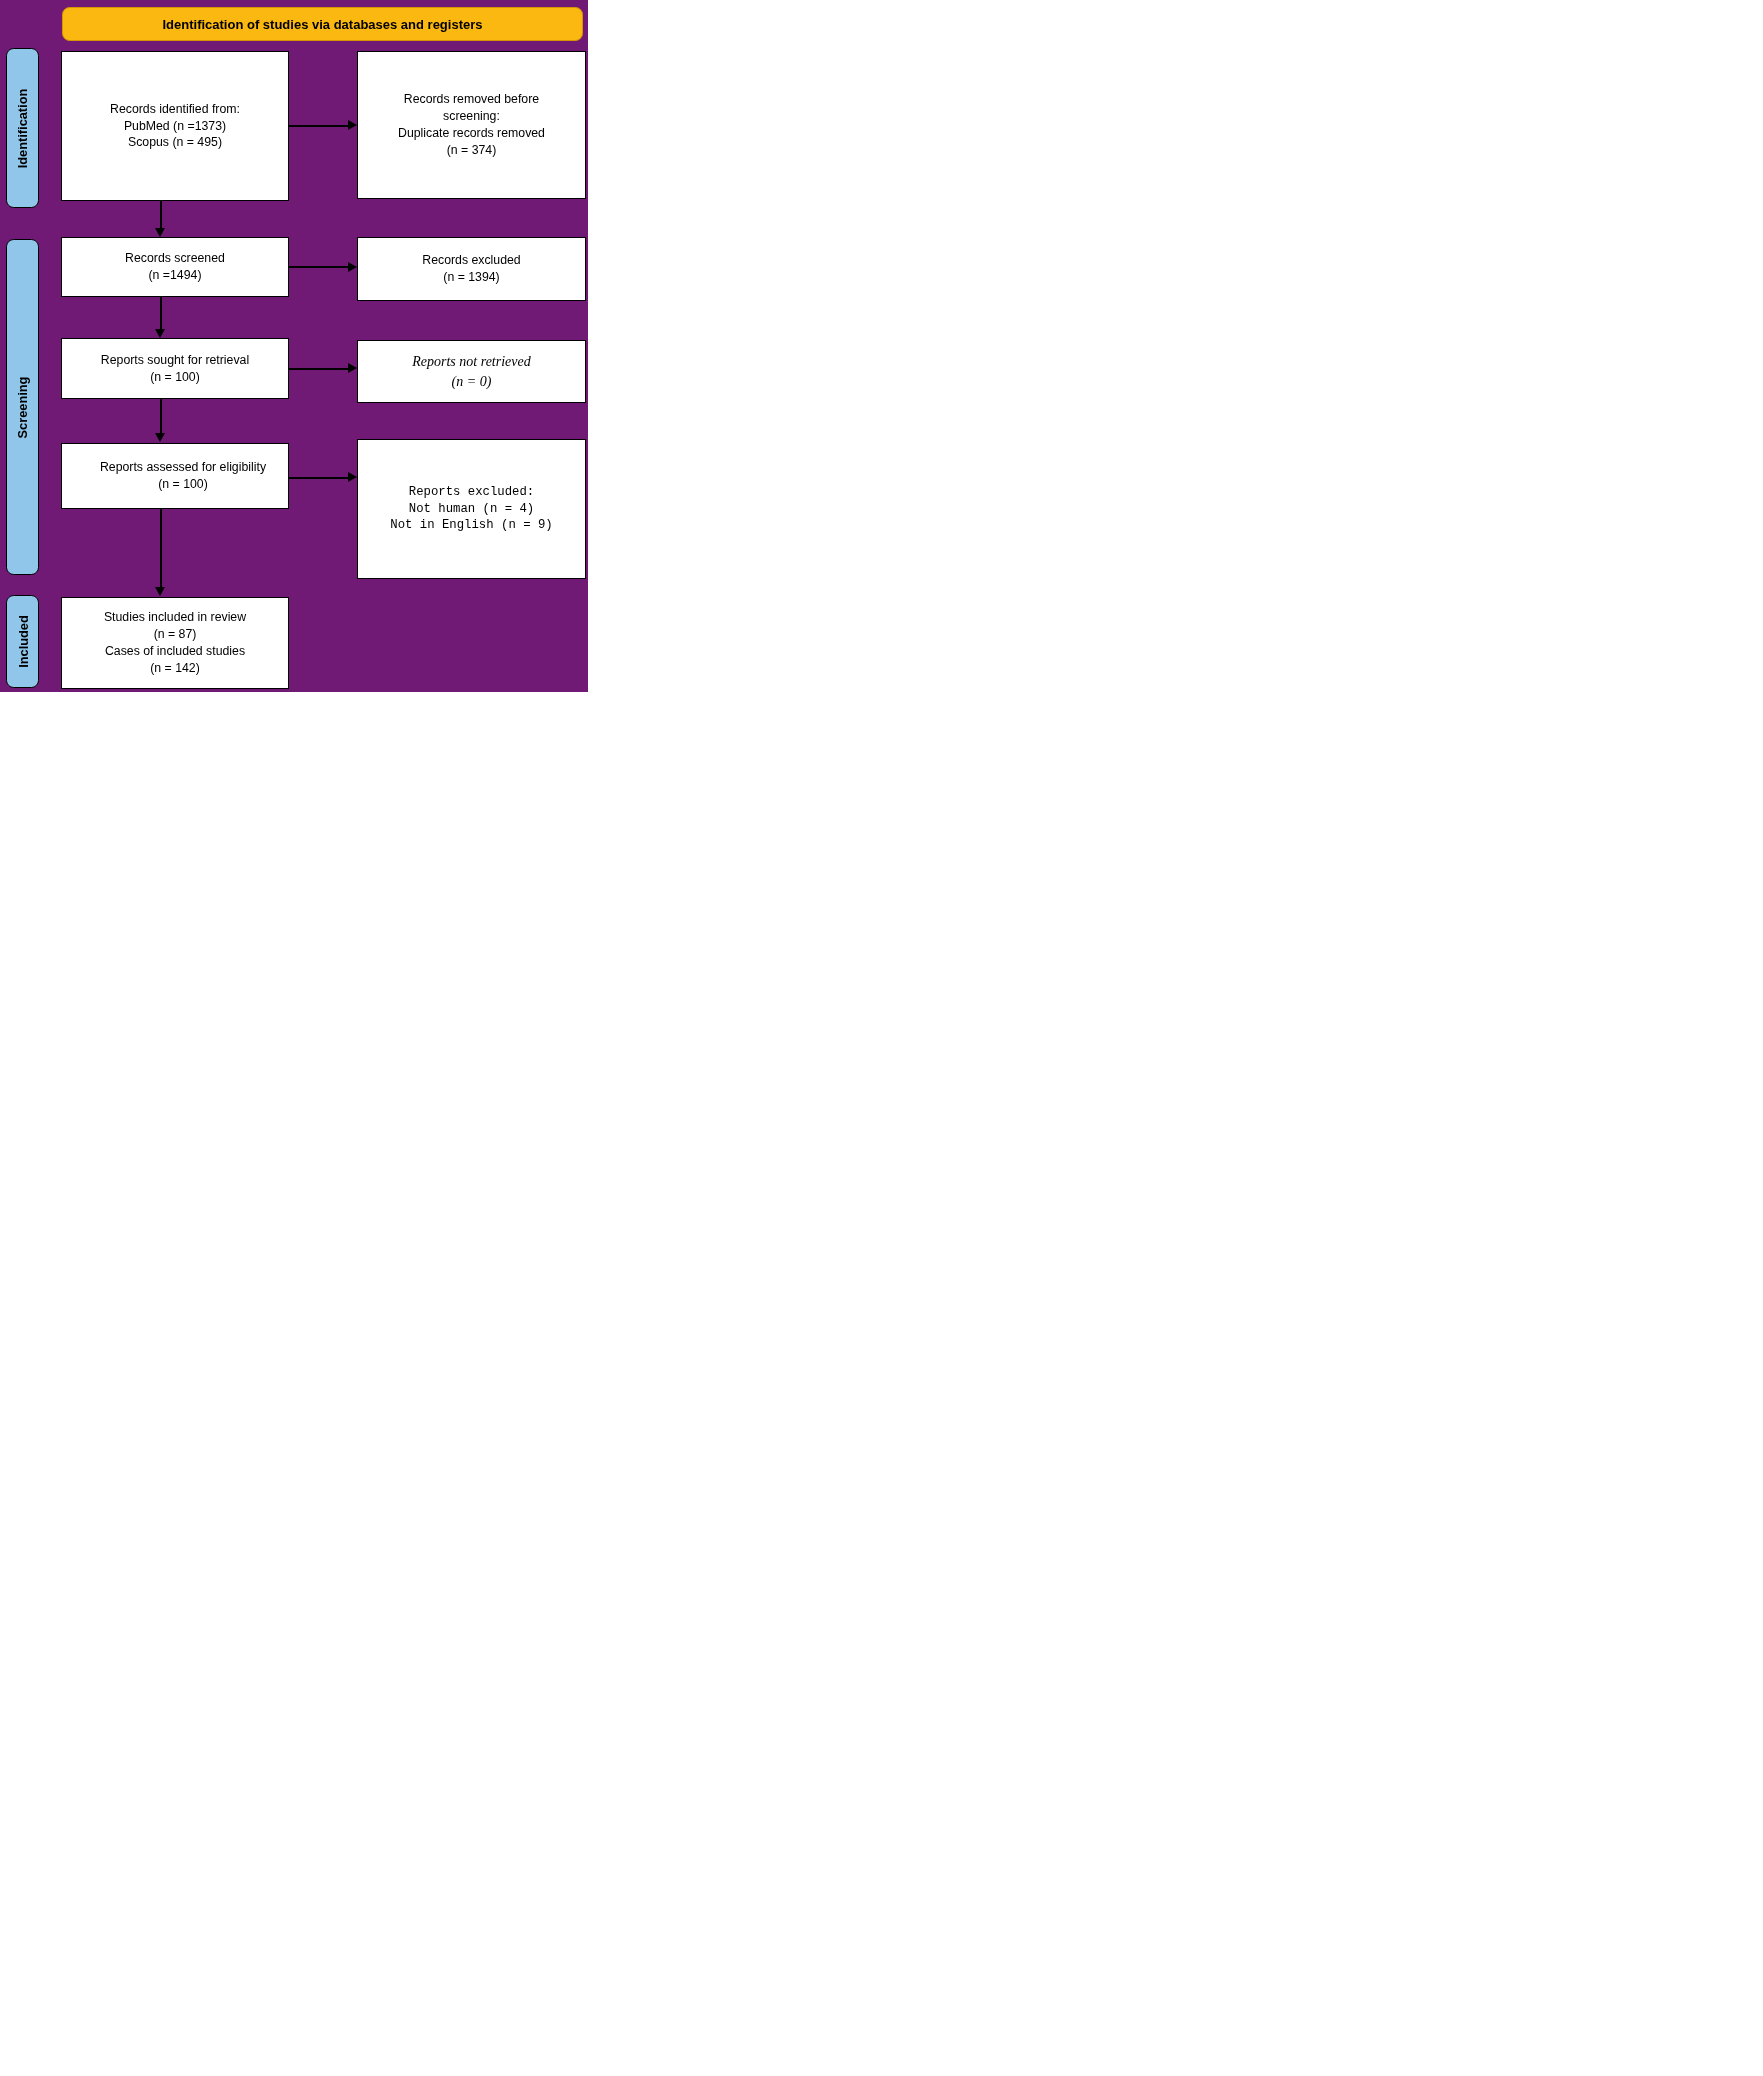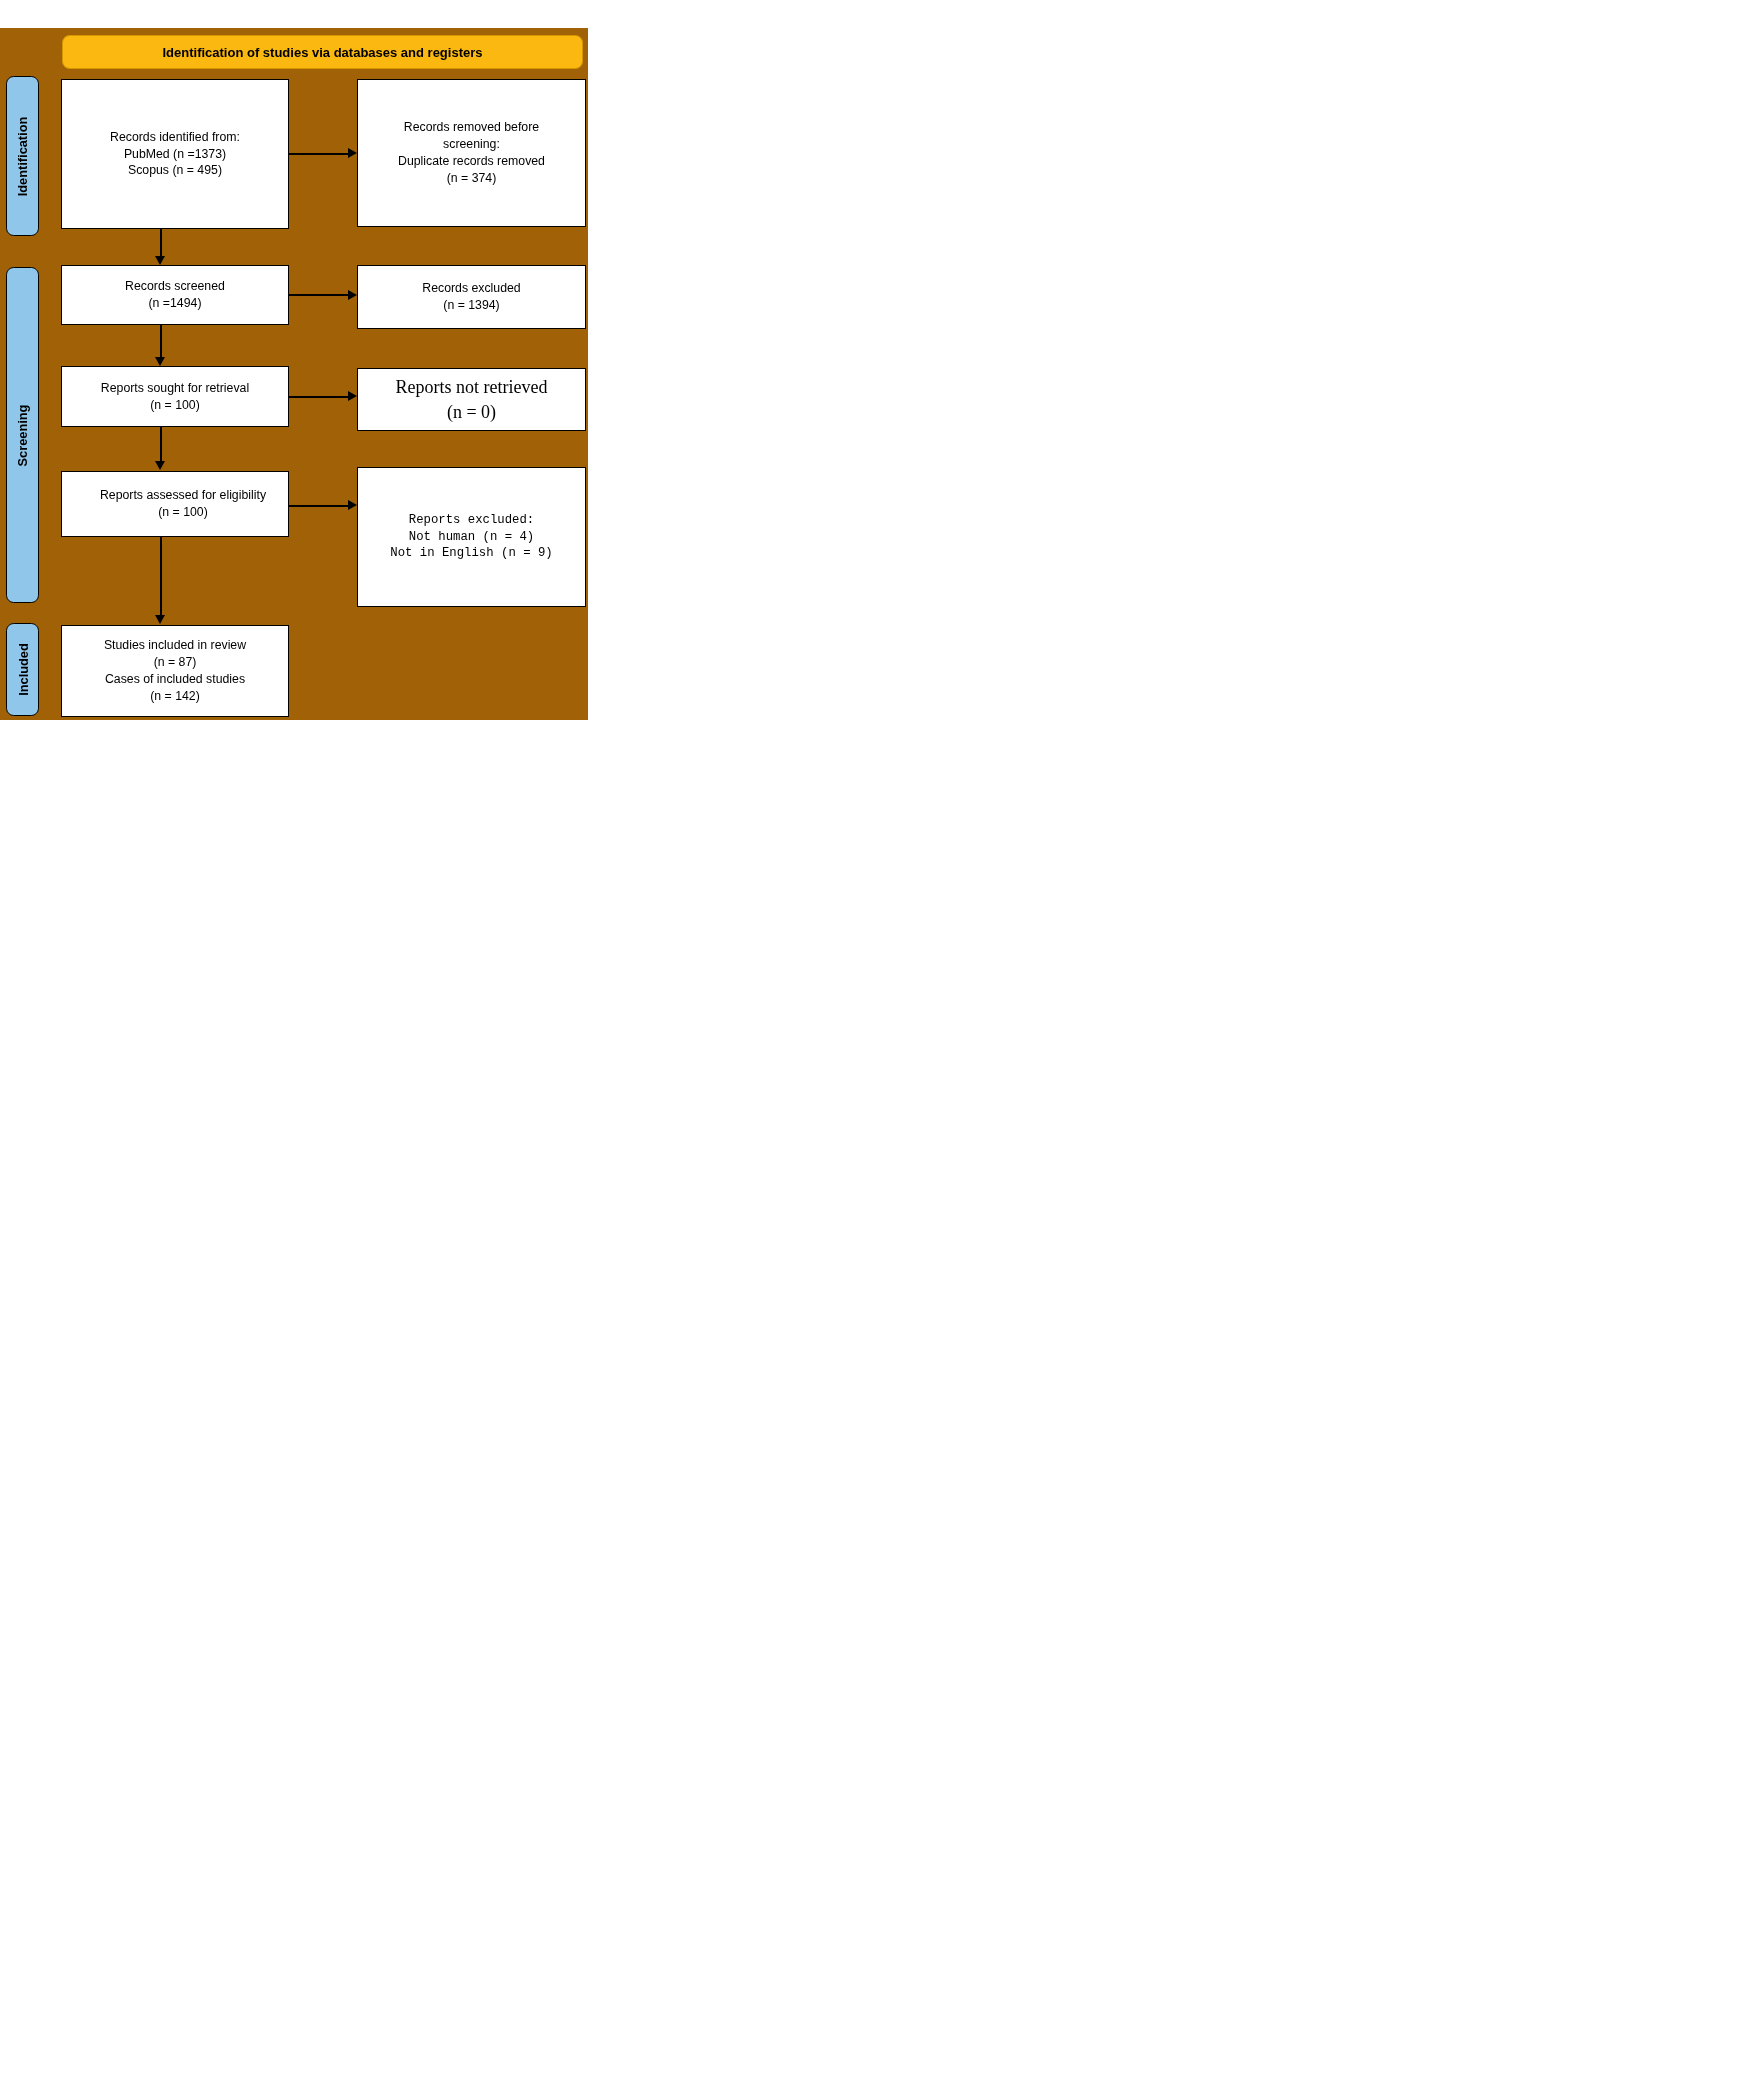--- a/index.html
+++ b/index.html
@@ -4,25 +4,24 @@
 <style>
   html, body {
     margin: 0;
     padding: 0;
     background: #ffffff;
   }
   .page {
     position: relative;
     width: 588px;
     height: 692px;
-    background: #a16207;
+    background: #701a75;
     font-family: "Liberation Sans", sans-serif;
     color: #000;
     overflow: hidden;
-    margin-top: 28px;
   }
   .banner {
     position: absolute;
     left: 62px; top: 7.2px;
     width: 521px; height: 34px;
     background: #FBB811;
     border: 1.7px solid #D59600;
     border-radius: 7.7px;
     box-sizing: border-box;
     display: flex; align-items: center; justify-content: center;
@@ -56,21 +55,22 @@
     display: flex; align-items: center; justify-content: center;
   }
   .box-text {
     white-space: pre-line;
     text-align: center;
     font-size: 12.3px;
     line-height: 1.38;
   }
   .serif .box-text {
     font-family: "Liberation Serif", serif;
-    font-size: 18px;
+    font-size: 14px;
+    font-style: italic;
   }
   .col1 { left: 61px; width: 228px; }
   .col2 { left: 357px; width: 229px; }
   .arrow { position: absolute; }
   .arrow-line-h { position: absolute; height: 1.7px; background: #000; }
   .arrow-line-v { position: absolute; width: 1.7px; background: #000; }
   .arrow-head-right {
     position: absolute; width: 0; height: 0;
     border-left: 9.4px solid #000;
     border-top: 5.5px solid transparent;

